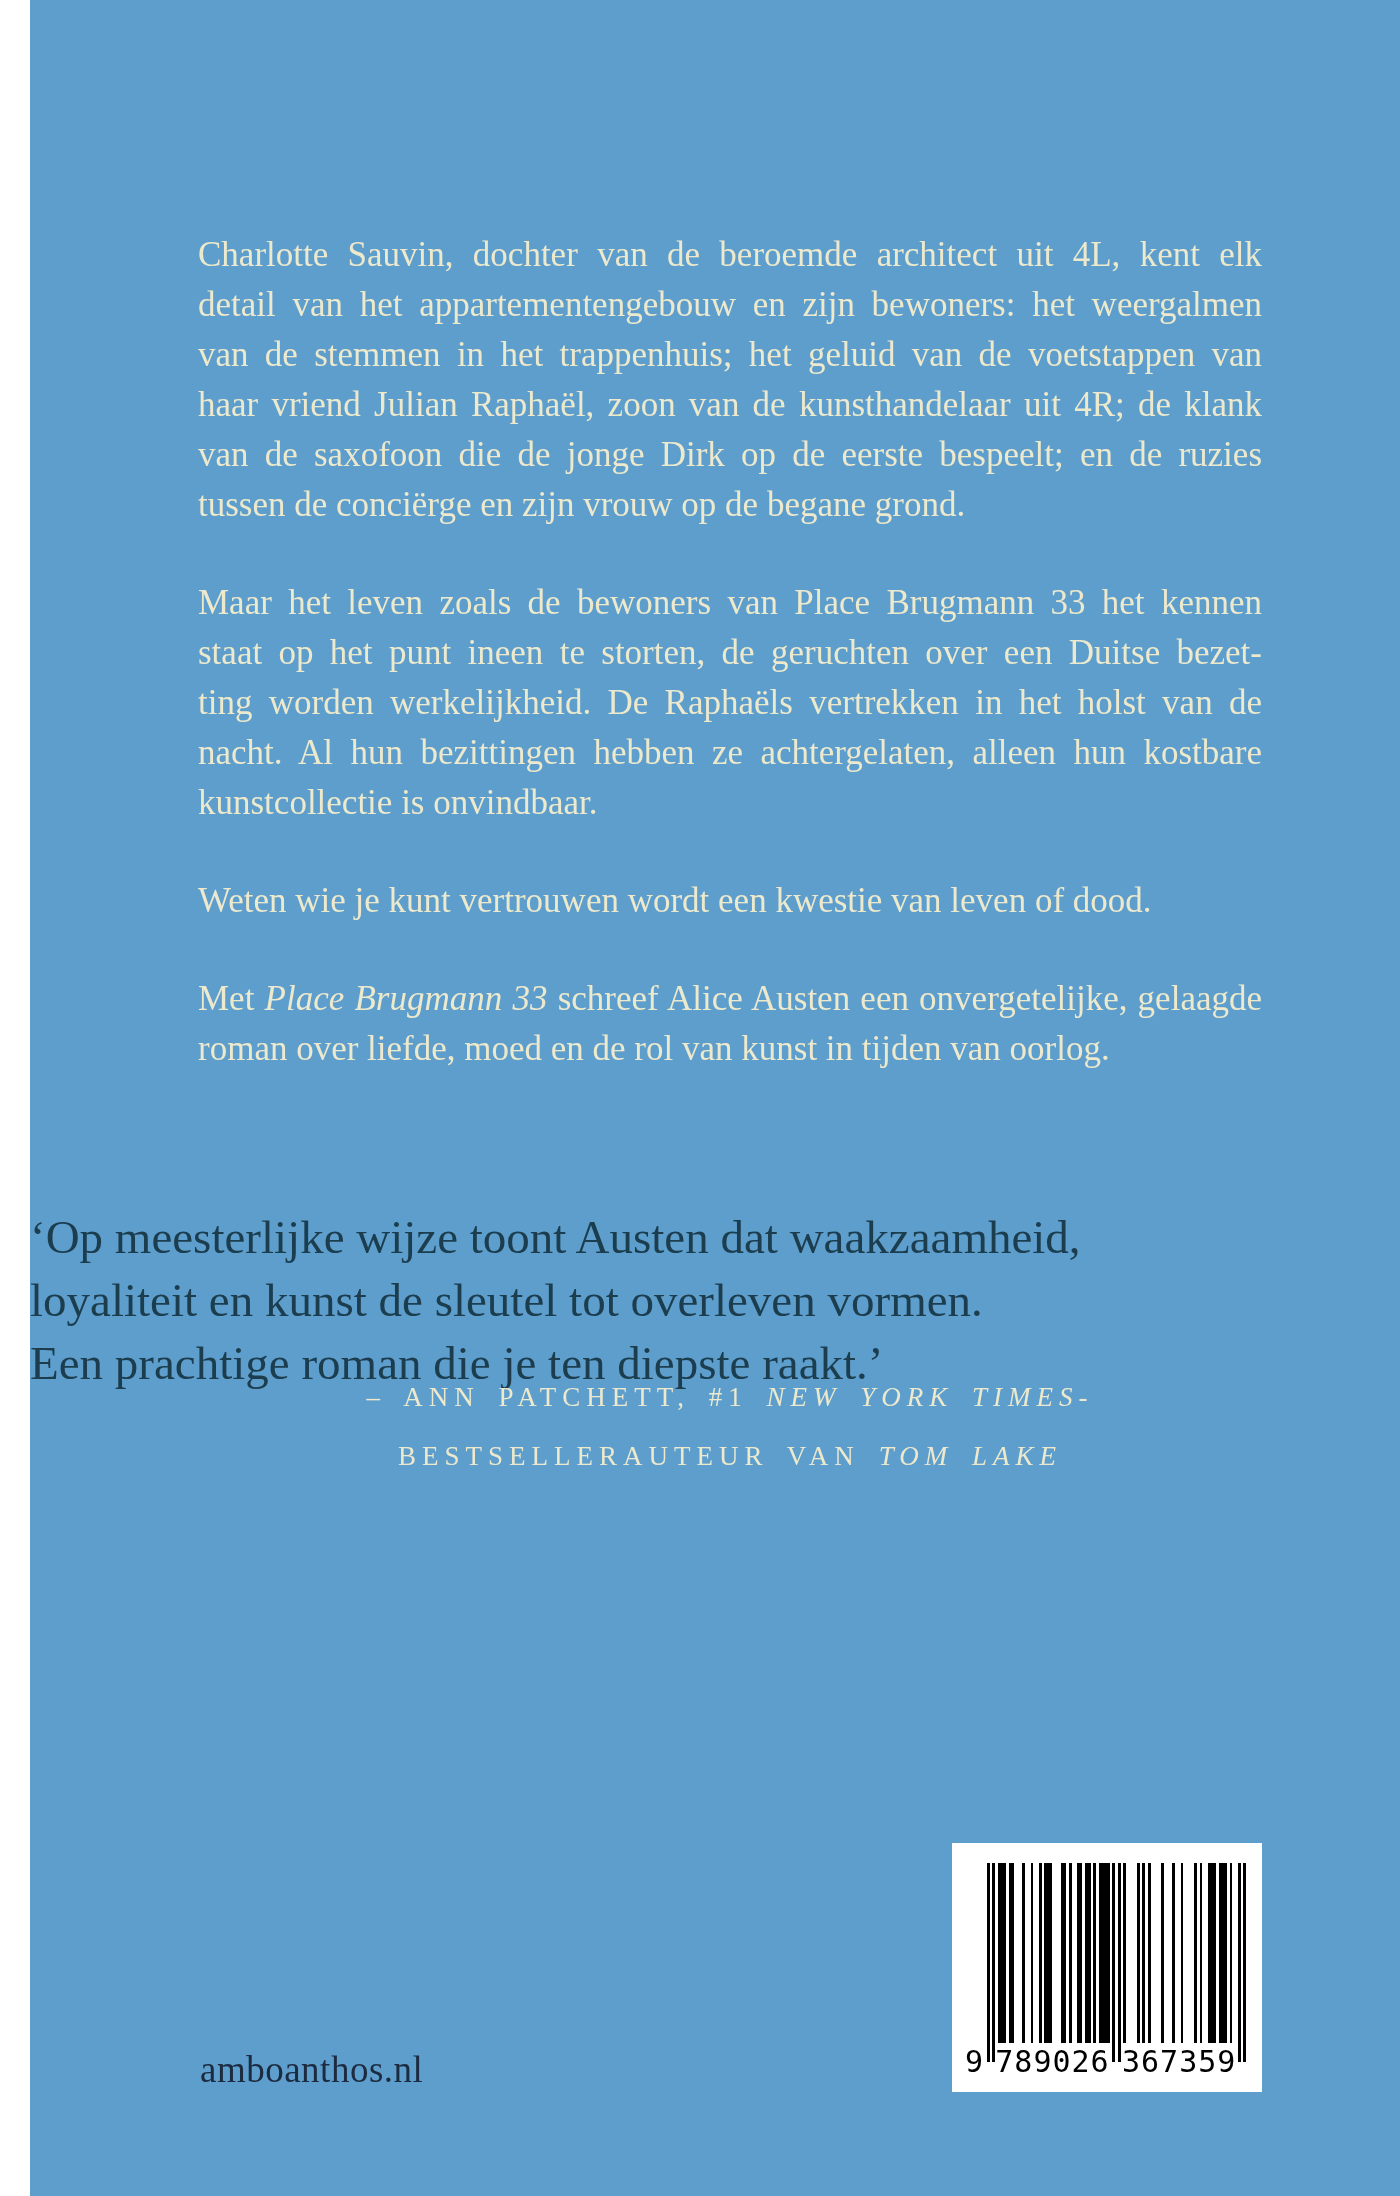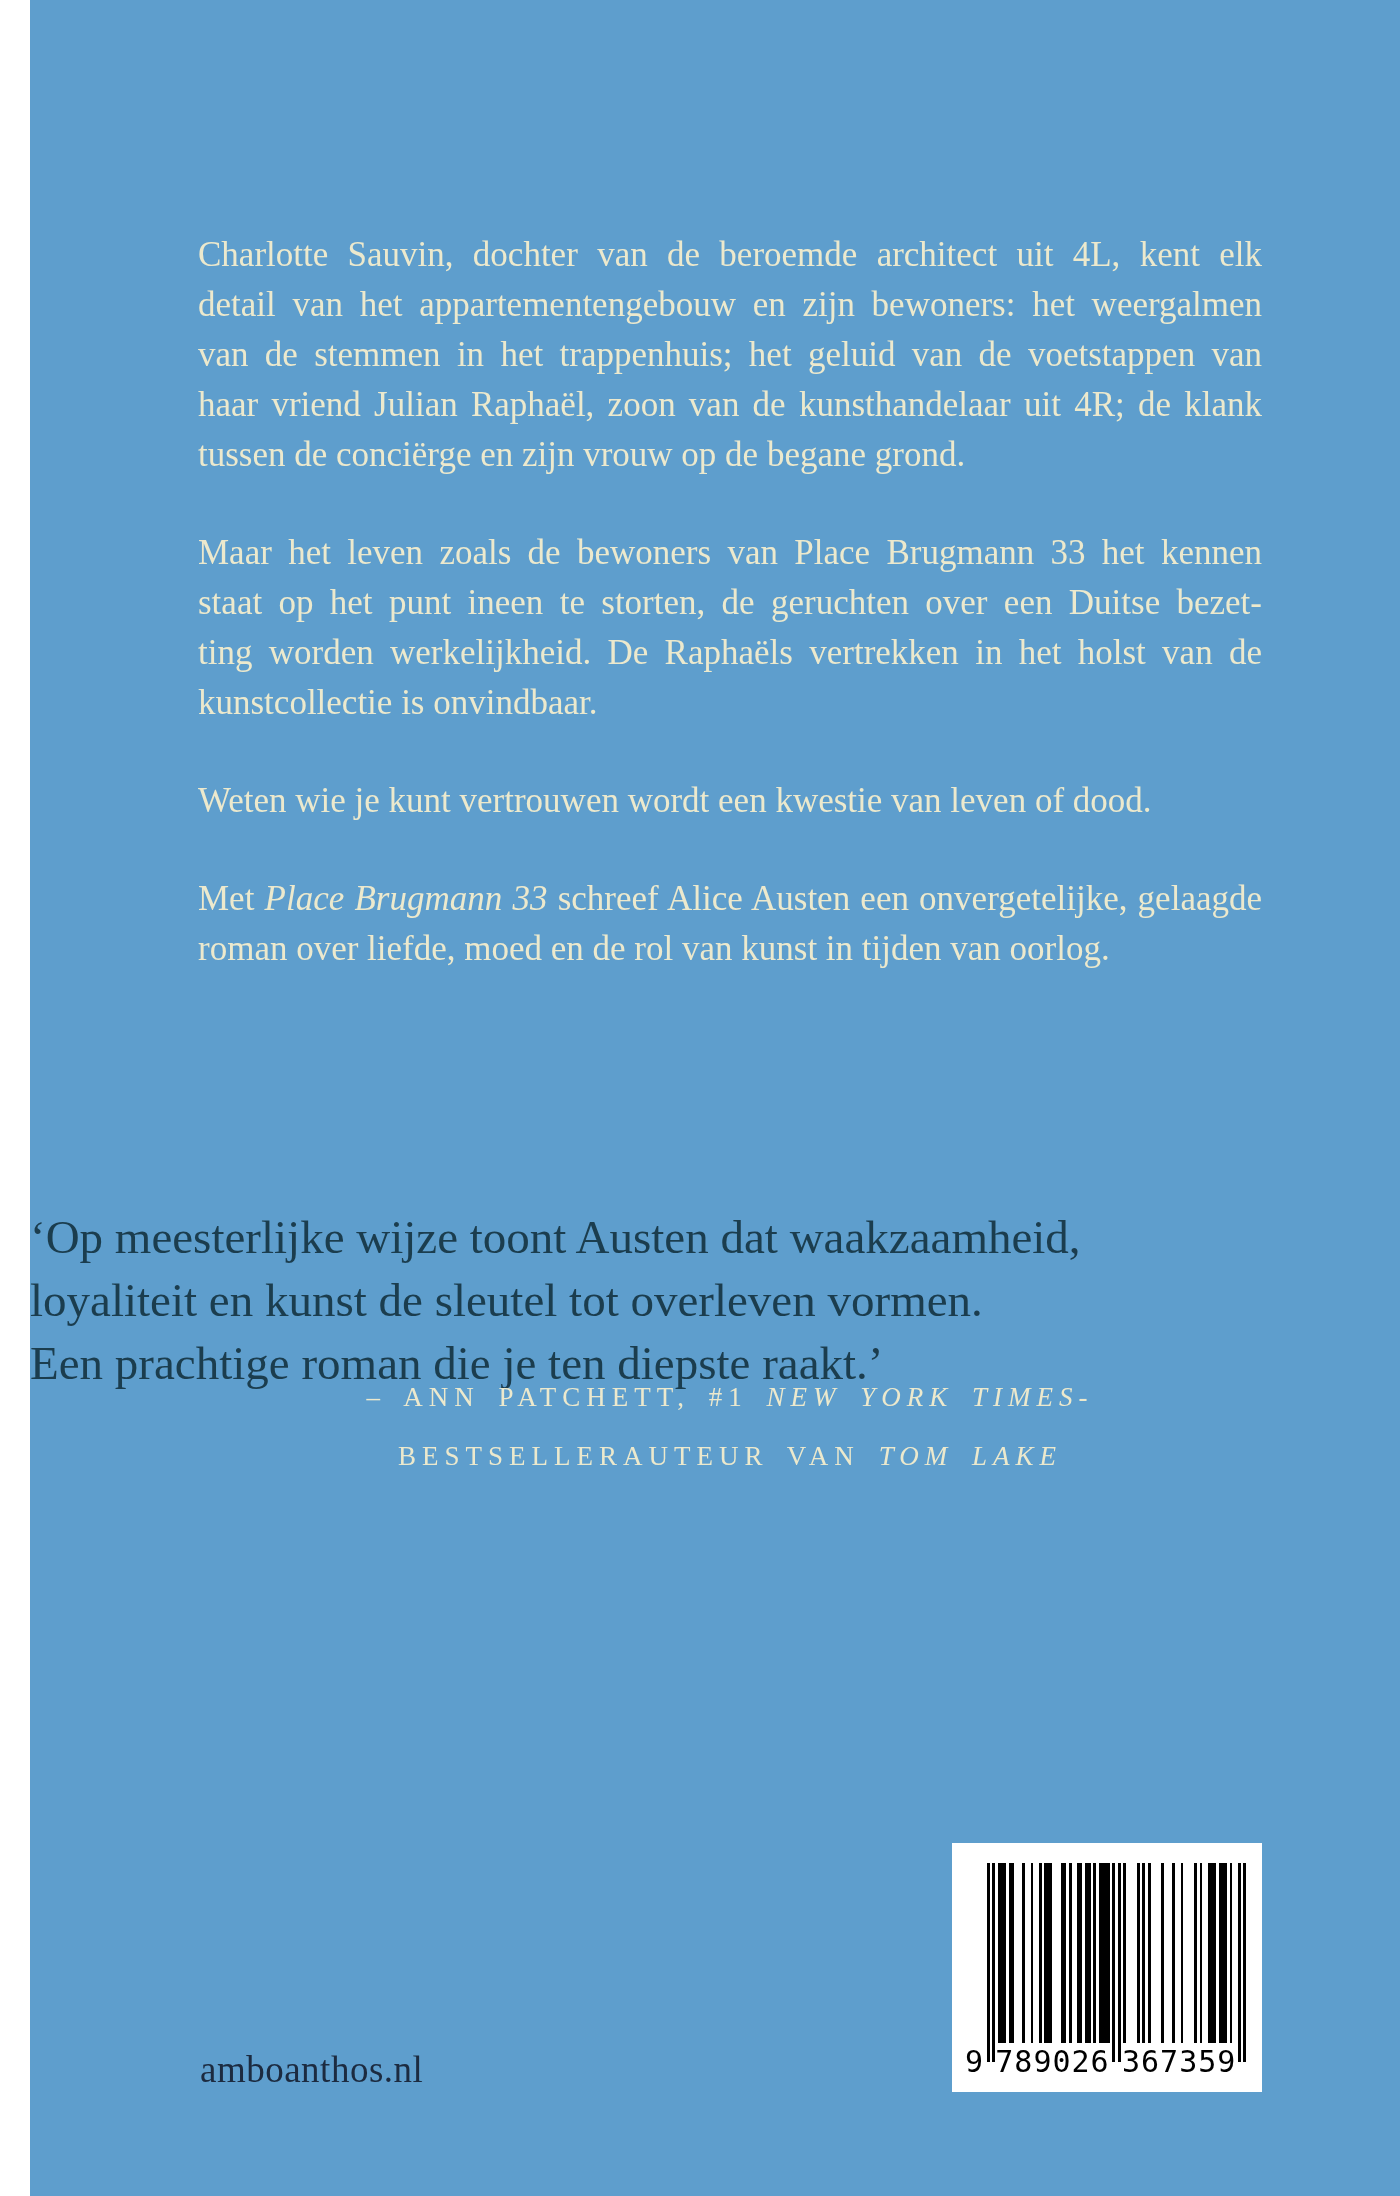--- a/index.html
+++ b/index.html
@@ -96,26 +96,28 @@
 <body>
 
 <div class="cover">
 
   <section class="blurb">
     <div class="para">
       <div class="bline j">Charlotte Sauvin, dochter van de beroemde architect uit 4L, kent elk</div>
       <div class="bline j">detail van het appartementengebouw en zijn bewoners: het weergalmen</div>
       <div class="bline j">van de stemmen in het trappenhuis; het geluid van de voetstappen van</div>
       <div class="bline j">haar vriend Julian Raphaël, zoon van de kunsthandelaar uit 4R; de klank</div>
+      <div class="bline j">van de saxofoon die de jonge Dirk op de eerste bespeelt; en de ruzies</div>
       <div class="bline">tussen de conciërge en zijn vrouw op de begane grond.</div>
     </div>
     <div class="para">
       <div class="bline j">Maar het leven zoals de bewoners van Place Brugmann 33 het kennen</div>
       <div class="bline j">staat op het punt ineen te storten, de geruchten over een Duitse bezet-</div>
       <div class="bline j">ting worden werkelijkheid. De Raphaëls vertrekken in het holst van de</div>
+      <div class="bline j">nacht. Al hun bezittingen hebben ze achtergelaten, alleen hun kostbare</div>
       <div class="bline">kunstcollectie is onvindbaar.</div>
     </div>
     <div class="para">
       <div class="bline">Weten wie je kunt vertrouwen wordt een kwestie van leven of dood.</div>
     </div>
     <div class="para">
       <div class="bline j"><span>Met </span><em>Place Brugmann 33</em><span> schreef Alice Austen een onvergetelijke, gelaagde</span></div>
       <div class="bline">roman over liefde, moed en de rol van kunst in tijden van oorlog.</div>
     </div>
   </section>

